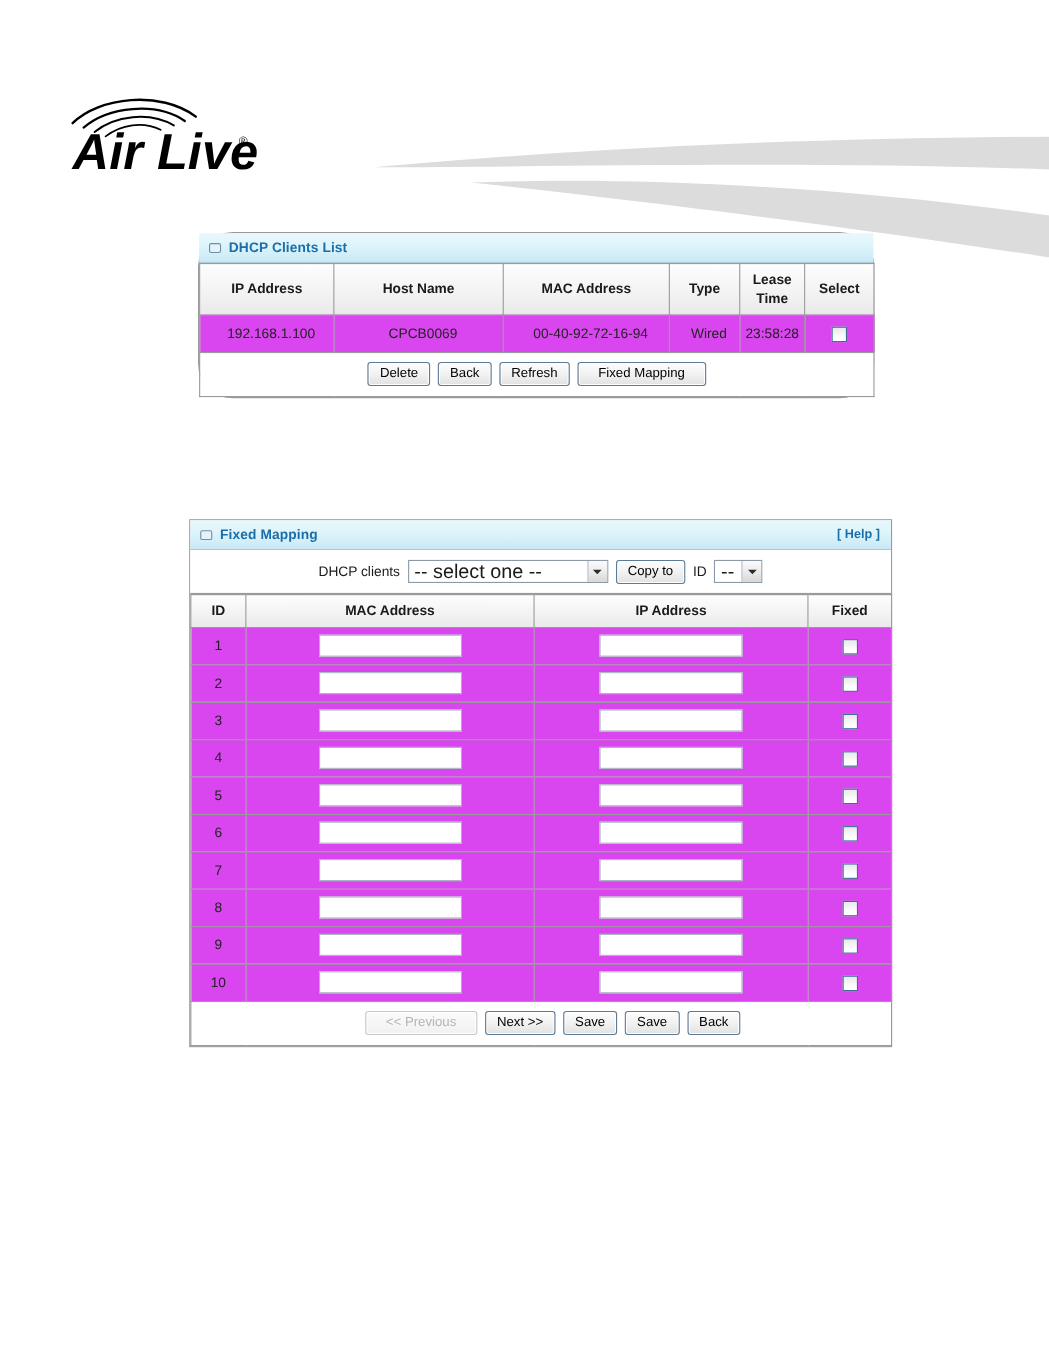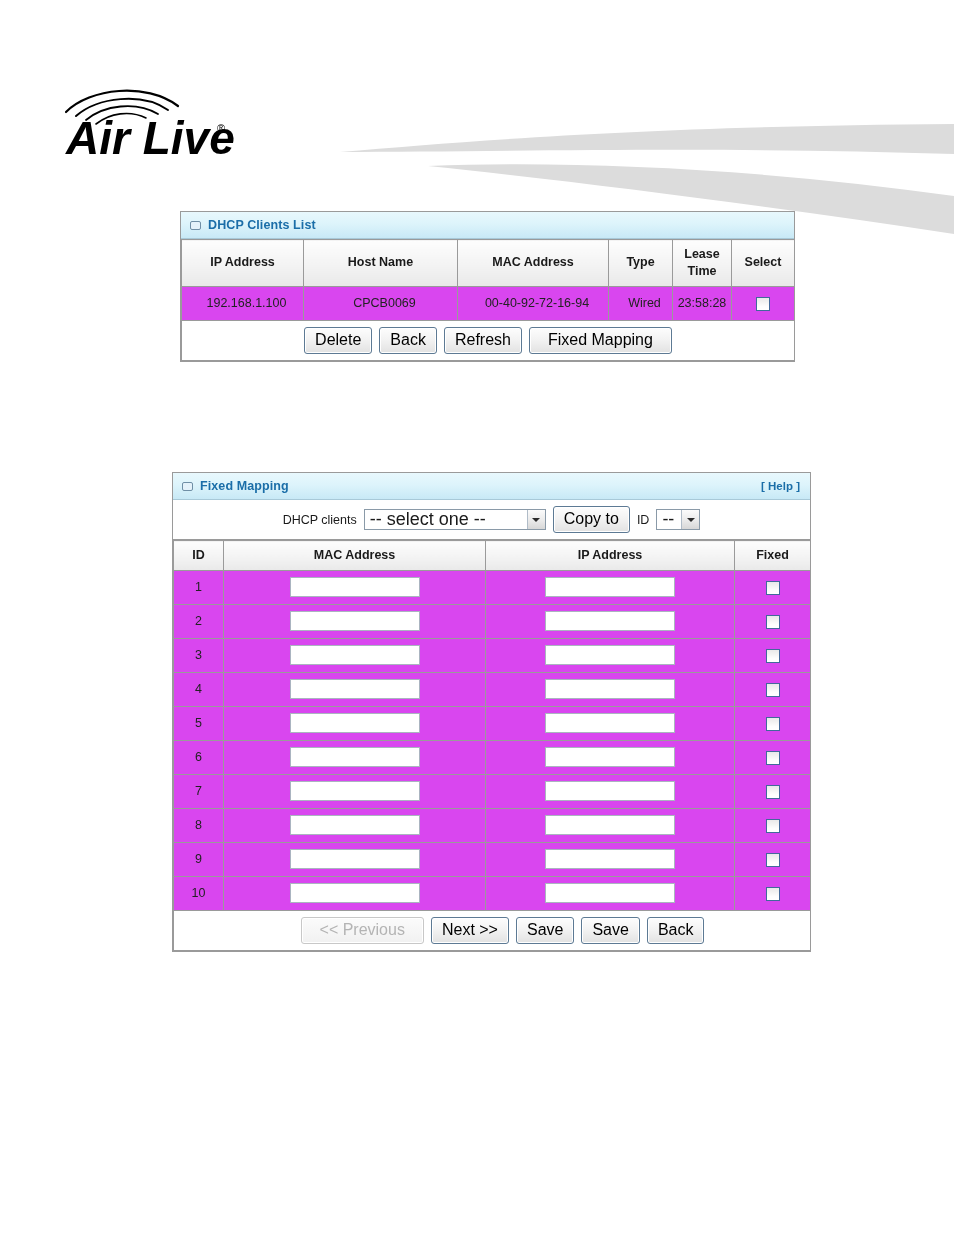--- a/index.html
+++ b/index.html
@@ -120,21 +120,21 @@
     display: flex;
     align-items: center;
     justify-content: center;
     gap: 7px;
     height: 100%;
   }
 
   
   .btn {
     font-family: "Liberation Sans", sans-serif;
-    font-size: 16px;
+    font-size: 12px;
     color: #000000;
     background: linear-gradient(to bottom, #fdfdfd 0%, #f2f2f2 48%, #e2e2e2 100%);
     border: 1px solid #5d7a94;
     border-radius: 3px;
     padding: 2px 10px 3px 10px;
     cursor: pointer;
     white-space: nowrap;
     line-height: 1.25;
     box-shadow: inset 0 0 0 1px #ffffff;
   }
@@ -245,21 +245,21 @@
       <path d="M34,40 C48,29 68,26 84,34" stroke-width="1.6"></path>
     </g>
     <g fill="#000000" font-family="'Liberation Sans', sans-serif" font-size="46" font-weight="bold" font-style="italic">
       <text x="4" y="70">Air Live</text>
     </g>
     <text x="155" y="48" fill="#000000" font-family="'Liberation Sans', sans-serif" font-size="11">®</text>
   </svg>
 
 </div>
 
-<div class="panel" style="left:180px; top:211px; width:615px;">
+<div class="panel" style="left:180px; top:211px; width:615px;border-radius:32px;">
 
   <div class="panel-title">
     <span class="panel-title-icon"></span>
     <span class="panel-title-text">DHCP Clients List</span>
   </div>
 
   <table class="grid">
     <colgroup>
       <col style="width:122px">
         <col style="width:154px">

